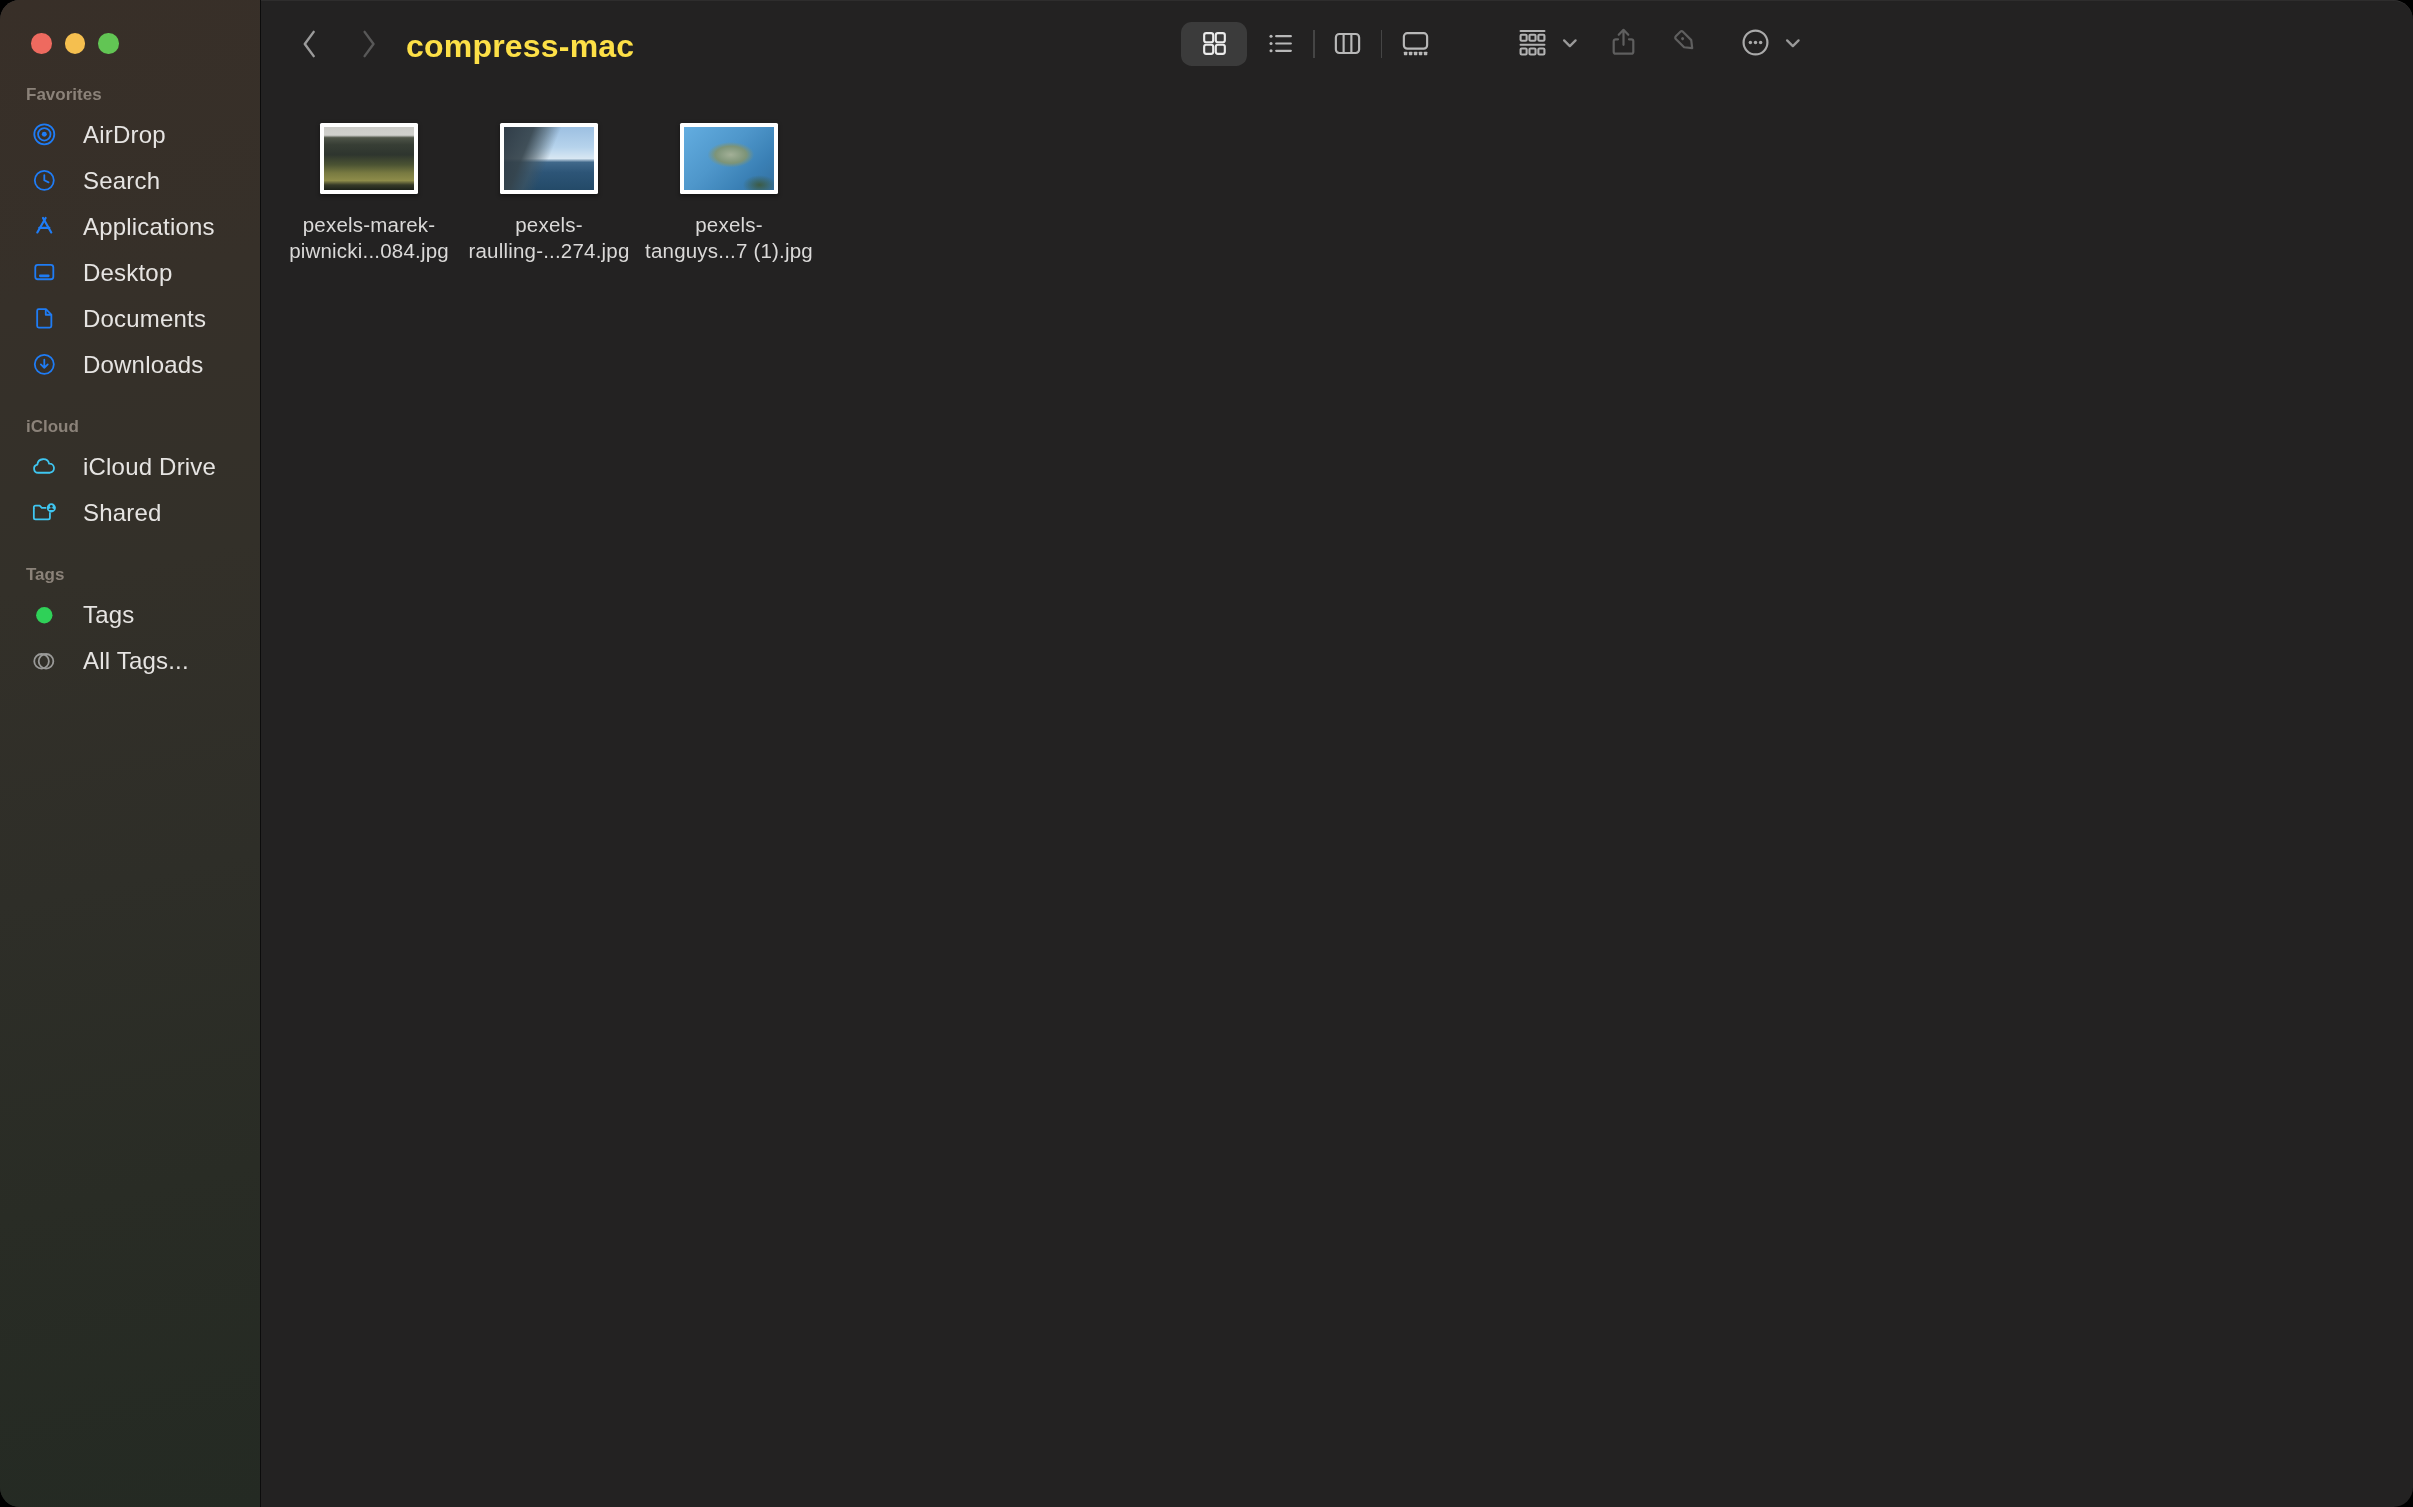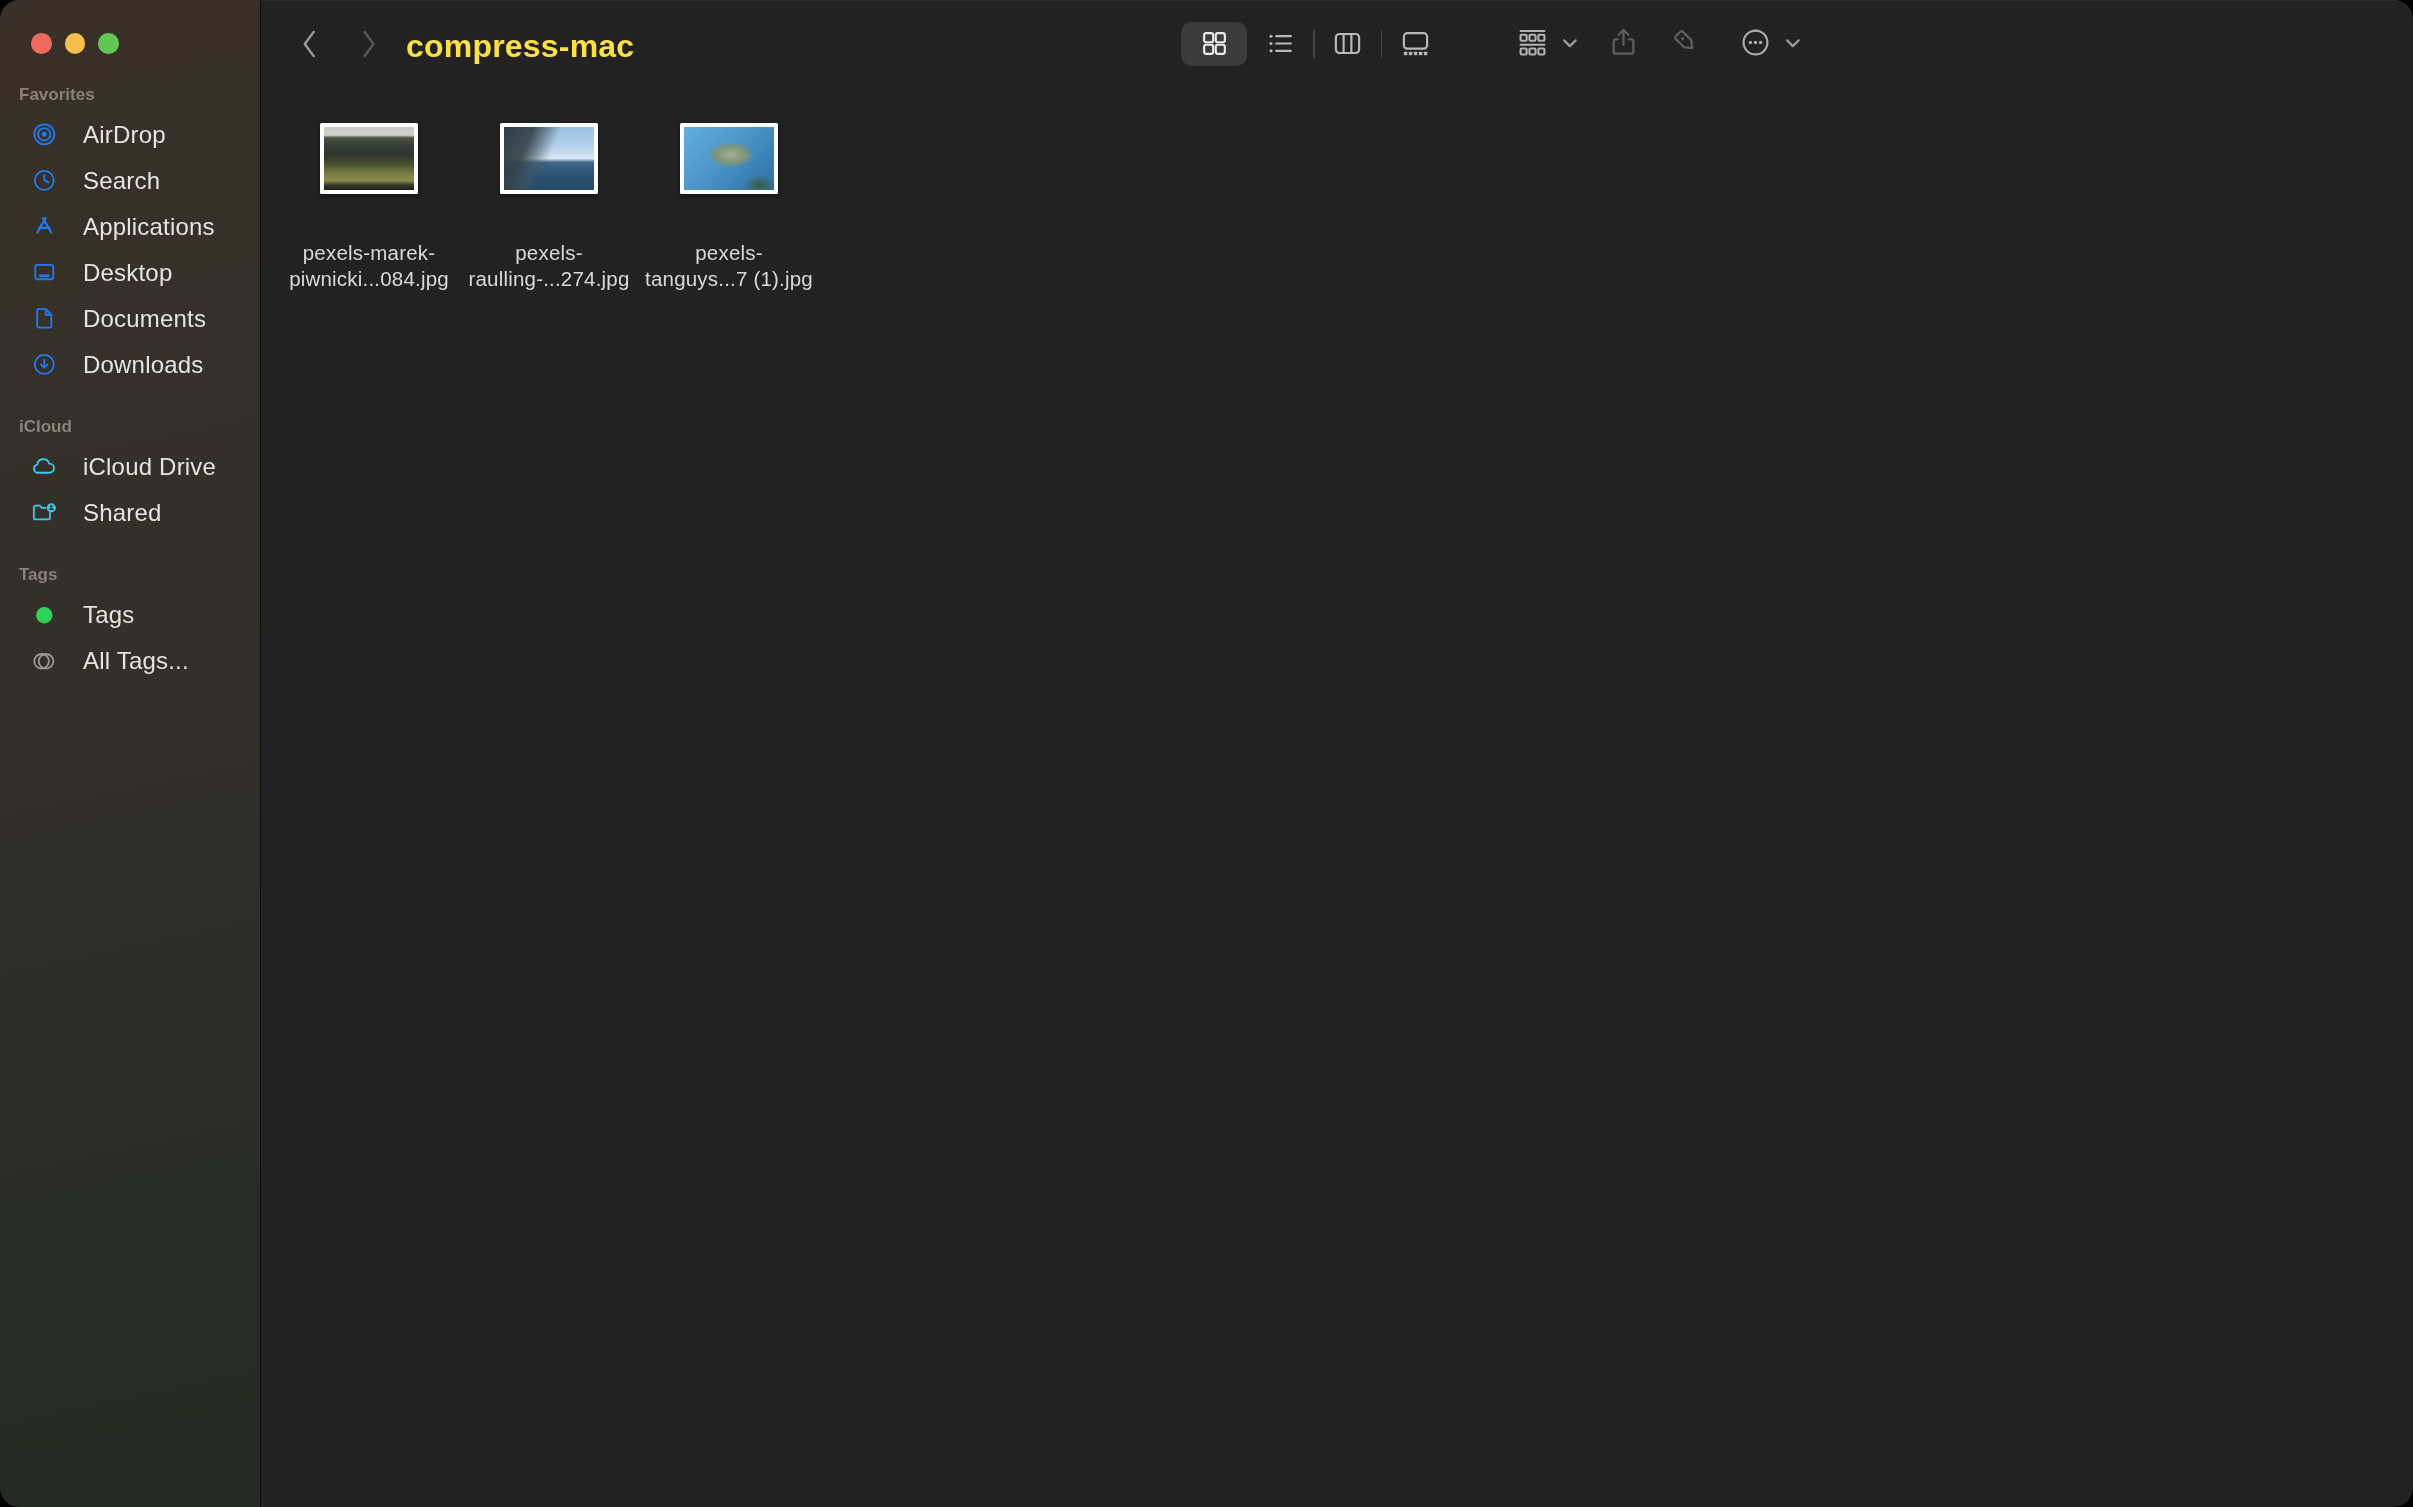--- a/index.html
+++ b/index.html
@@ -6,21 +6,21 @@
   body{width:2413px;height:1507px;position:relative;font-family:"Liberation Sans","DejaVu Sans",sans-serif;-webkit-font-smoothing:antialiased;}
   .window{position:absolute;inset:0;border-radius:19.7px;overflow:hidden;background:#232222;box-shadow:inset 0 0.8px 0 rgba(255,255,255,0.07);}
 
   
   .sidebar{position:absolute;top:0;left:0;width:261px;height:100%;
     background:linear-gradient(168deg,#382f28 0%,#363029 20%,#333029 38%,#2e2e28 58%,#292c25 78%,#242a23 100%);
     border-right:0.8px solid #0c0c0c;box-sizing:border-box;}
   .traffic{position:absolute;top:33px;left:31px;display:flex;gap:13px;}
   .tl{width:20.5px;height:20.5px;border-radius:50%;display:inline-block;}
   .side-scroll{position:absolute;top:0;left:0;right:0;padding-top:85px;}
-  .section-header{padding-left:19px;font-size:17px;font-weight:700;color:#8b8279;margin-bottom:6.6px;}
+  .section-header{padding-left:26px;font-size:17px;font-weight:700;color:#8b8279;margin-bottom:6.6px;}
   .section-gap{height:29.6px;}
   .side-item{height:46px;display:flex;align-items:center;padding-left:31px;border-radius:9.9px;}
   .sicon{width:26px;height:26px;display:flex;align-items:center;justify-content:center;flex:0 0 26px;}
   .sicon svg{display:block;}
   .slabel{margin-left:26px;font-size:24px;color:#e6e4e2;letter-spacing:0.2px;}
   .blue{color:#1f7cf5;}
   .cyan{color:#3fc6f1;}
   .gray{color:#9a9a98;}
 
   
@@ -57,21 +57,21 @@
   .thumb .img{width:100%;height:100%;}
   .img1{background:
     linear-gradient(180deg,#cbcbc7 0%,#d0d0cc 13%,#4e5448 17%,#373e35 28%,#2e352e 44%,#4b5333 60%,#787a41 73%,#8e8c4a 85%,#363a28 92%,#1c2019 100%);}
   .img2{background:
     linear-gradient(112deg,rgba(44,56,66,0.96) 0%,rgba(54,68,76,0.92) 26%,rgba(68,84,92,0.55) 38%,rgba(68,84,92,0) 50%),
     linear-gradient(180deg,#9dc0e2 0%,#b6d3ec 32%,#d8e7f3 50%,#40688a 56%,#2d5577 72%,#244a68 100%);}
   .img3{background:
     radial-gradient(ellipse 36% 28% at 52% 44%,#a3b097 0%,#7d9478 48%,rgba(125,148,120,0) 72%),
     radial-gradient(ellipse 24% 20% at 84% 92%,#3c5b44 0%,rgba(60,91,68,0) 78%),
     linear-gradient(135deg,#63ade0 0%,#4e96ca 45%,#3a80b5 75%,#336f9f 100%);}
-  .fname{margin-top:46px;text-align:center;font-size:20.5px;line-height:25.4px;color:#dad9d8;letter-spacing:0.2px;}
+  .fname{margin-top:18px;text-align:center;font-size:20.5px;line-height:25.4px;color:#dad9d8;letter-spacing:0.2px;}
 </style>
 </head>
 <body>
 
 <div class="window">
 
   <aside class="sidebar">
     <div class="traffic">
       <span class="tl" style="background:#ee6a5f"></span>
       <span class="tl" style="background:#f5bf4f"></span>

